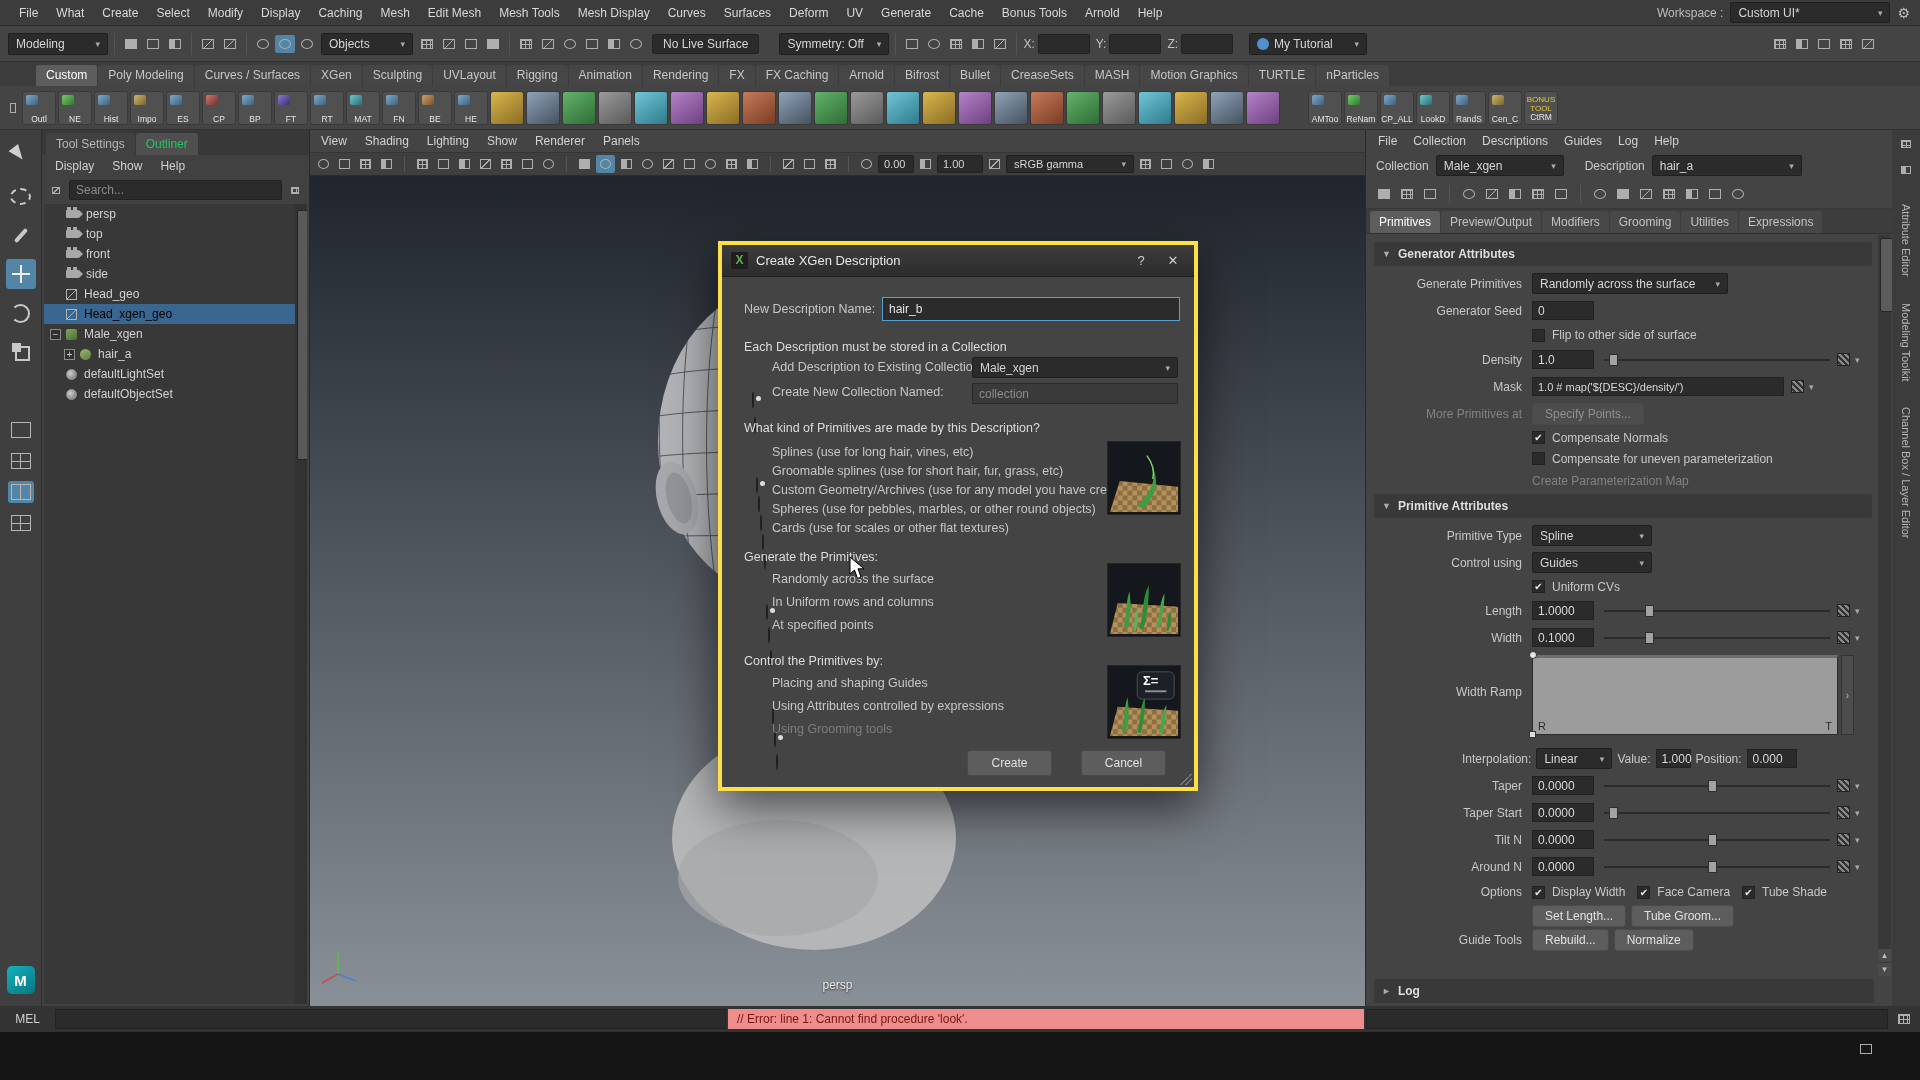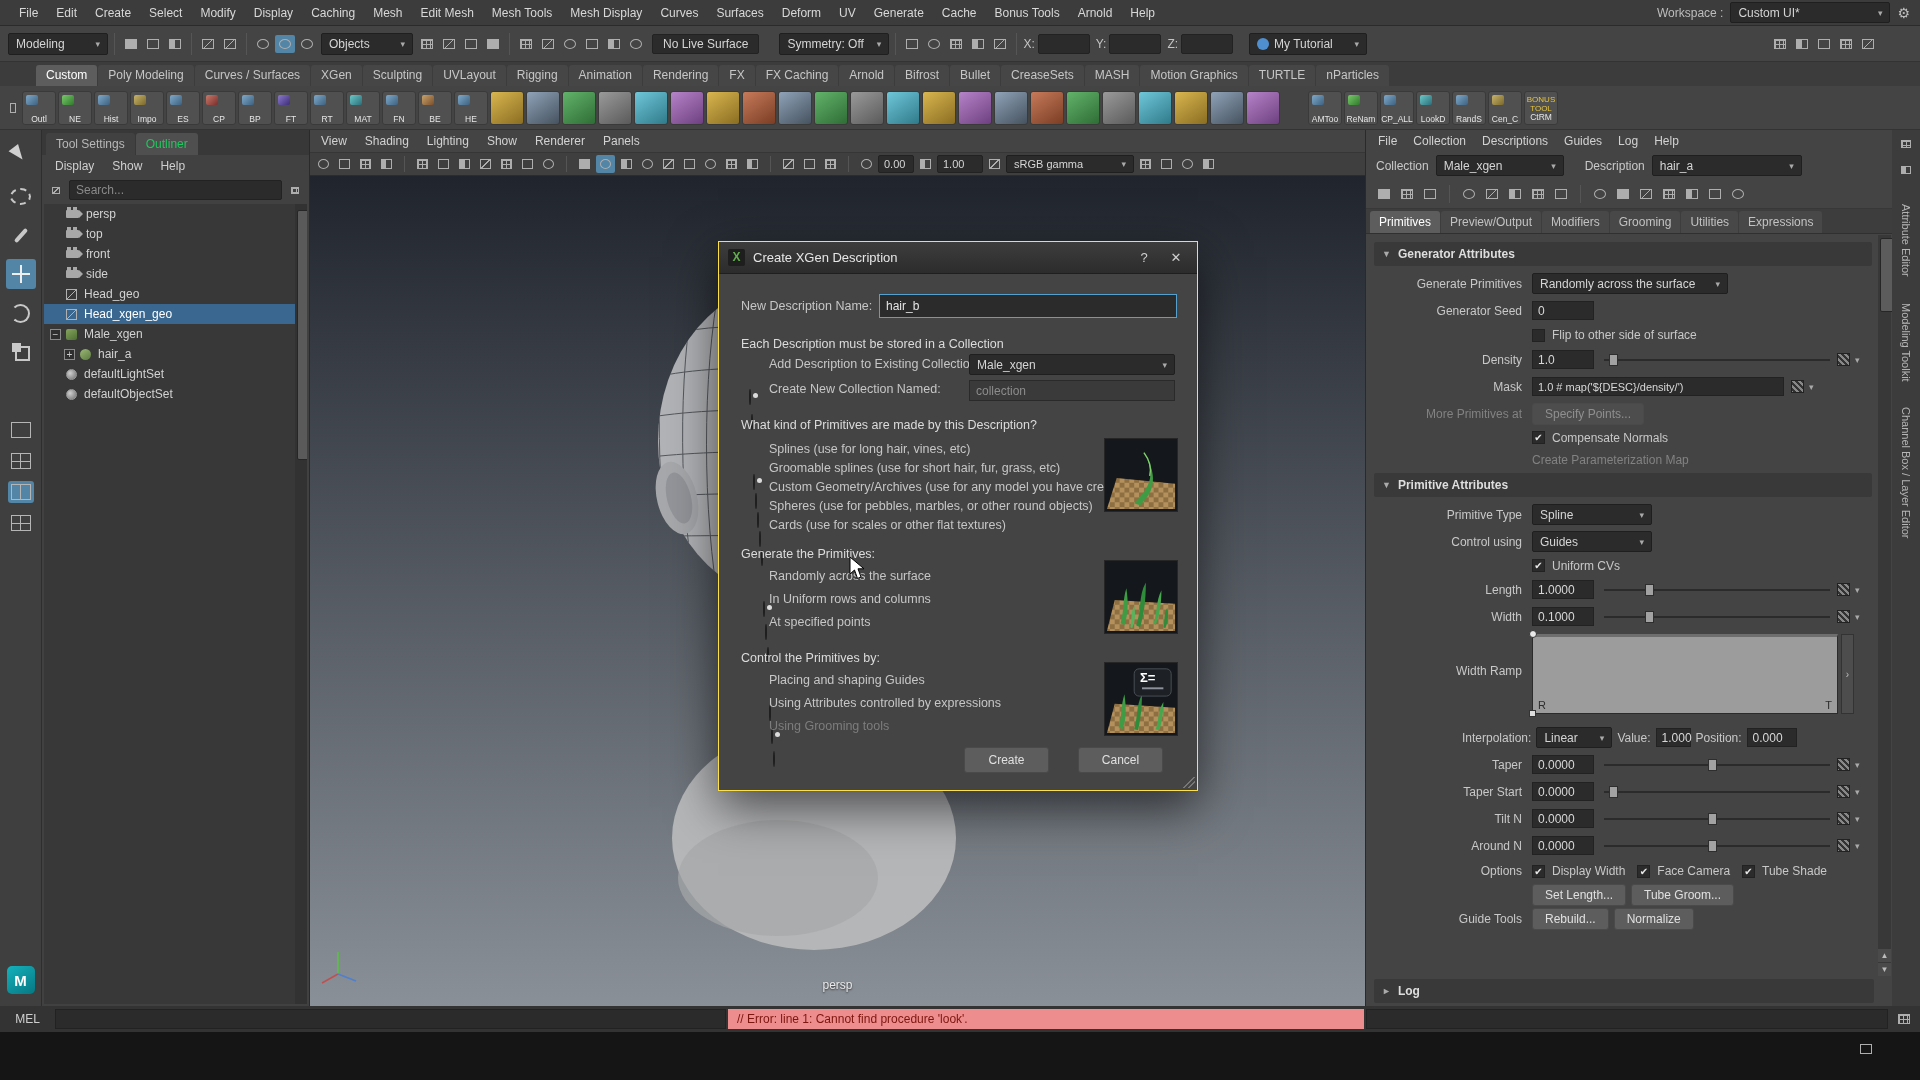--- a/index.html
+++ b/index.html
@@ -69,21 +69,21 @@
 #ol-tabs{height:25px;display:flex;background:#383838;align-items:flex-end;padding-left:4px;gap:1px}
 .ol-tab{padding:4px 10px;font-size:12px;color:#b8b8b8;background:#414141;border-radius:3px 3px 0 0}
 .ol-tab.active{background:#4f4f4f;color:#22c55e}
 #ol-menus{height:22px;display:flex;align-items:center;padding-left:4px}
 .ol-menu{padding:0 9px;color:#cfcfcf}
 #ol-search{height:26px;display:flex;align-items:center;padding:0 6px;gap:5px}
 #ol-search input{flex:1;background:#2b2b2b;border:1px solid #222;color:#ccc;height:20px;padding:0 6px;font:inherit;border-radius:2px}
 #ol-search input::placeholder{color:#8a8a8a}
 #ol-tree{flex:1;position:relative;background:#383838;margin:1px 2px 2px 2px;overflow:hidden}
 .tr{height:20px;display:flex;align-items:center;font-size:12px;color:#d2d2d2;padding-left:6px;white-space:nowrap}
-.tr.selected{background:#39678f;color:#ffffff}
+.tr.selected{background:#39678f;color:#000000}
 .tsp{width:14px;flex:none}
 .expander{width:11px;height:11px;border:1px solid #8a8a8a;background:#2f2f2f;color:#ccc;font-size:10px;line-height:9px;text-align:center;margin-right:3px;flex:none}
 .ico-cam{width:13px;height:8px;background:#a8a8a8;border-radius:1px;position:relative;margin:0 7px 0 2px;flex:none}
 .ico-cam::before{content:'';position:absolute;right:-4px;top:0;border-top:4px solid transparent;border-bottom:4px solid transparent;border-left:4px solid #a8a8a8}
 .ico-cam::after{content:'';position:absolute;left:1px;top:-3px;width:4px;height:3px;background:#a8a8a8;box-shadow:6px 0 #a8a8a8}
 .ico-mesh{width:11px;height:11px;border:1px solid #b0b0b0;margin:0 7px 0 2px;flex:none;background:linear-gradient(135deg,transparent 46%,#b0b0b0 46%,#b0b0b0 54%,transparent 54%)}
 .ico-xgen{width:11px;height:11px;margin:0 7px 0 2px;flex:none;border-radius:2px;background:linear-gradient(145deg,#86a65e,#4d6e33)}
 .ico-desc{width:11px;height:11px;margin:0 7px 0 2px;flex:none;border-radius:50%;background:linear-gradient(145deg,#9bb877,#5d7a40)}
 .ico-set{width:11px;height:11px;border-radius:50%;border:1px solid #9a9a9a;margin:0 7px 0 2px;flex:none;background:radial-gradient(circle at 35% 35%,#cfcfcf,#6f6f6f)}
 #ol-scroll{position:absolute;right:0;top:0;bottom:0;width:12px;background:#323232}
@@ -143,21 +143,21 @@
 .rs-tab{writing-mode:vertical-rl;color:#b5b5b5;font-size:11px;white-space:nowrap;margin-top:16px}
 
 #cmdline{position:absolute;left:0;top:1006px;width:1920px;height:26px;background:#333;display:flex;align-items:center}
 #mel-label{width:55px;text-align:center;color:#cfcfcf;flex:none}
 #mel-input{width:671px;height:20px;background:#2b2b2b;border:1px solid #222;margin-right:2px;color:#ddd;font:inherit;padding:0 6px}
 #cmd-error{width:636px;height:20px;background:#ee8d8d;color:#7c1610;display:flex;align-items:center;padding:0 9px;font-size:12px;white-space:nowrap;overflow:hidden;flex:none}
 #cmd-rest{flex:1;height:20px;background:#2b2b2b;border:1px solid #222;margin-left:2px}
 #cmd-icon{margin:0 6px}
 #helpline{position:absolute;left:0;top:1032px;width:1920px;height:48px;background:#151515;display:flex;justify-content:flex-end;padding:8px 44px 0 0}
 
-#dlg{position:absolute;left:718px;top:241px;width:480px;height:550px;background:#444;border:1px solid #fde047;box-shadow:0 16px 46px rgba(0,0,0,.6);z-index:50}
+#dlg{position:absolute;left:718px;top:241px;width:480px;height:550px;background:#444;border:4px solid #fde047;box-shadow:0 16px 46px rgba(0,0,0,.6);z-index:50}
 #dlg-title{height:32px;background:linear-gradient(#3d3d3d,#2c2c2c);display:flex;align-items:center;padding:0 9px;color:#e6e6e6;font-size:13px;border-bottom:1px solid #1f1f1f;gap:8px}
 #dlg-xicon{width:17px;height:17px;border-radius:2px;background:#1e1e1e;position:relative;flex:none}
 #dlg-xicon::after{content:'X';position:absolute;inset:0;color:#5fb04a;font-weight:bold;font-size:12px;text-align:center;line-height:17px}
 .dlg-wbtn{width:24px;height:20px;display:flex;align-items:center;justify-content:center;color:#cfcfcf;font-size:13px}
 .h{color:#dcdcdc;font-size:12.5px;white-space:nowrap}
 .rlabel{color:#c6c6c6;font-size:12.5px;white-space:nowrap}
 .rlabel.dis{color:#7d7d7d}
 .radio{width:13px;height:13px;border-radius:50%;background:#2b2b2b;border:1px solid #1f1f1f;position:relative;flex:none}
 .radio.on::after{content:'';position:absolute;left:3px;top:3px;width:5px;height:5px;border-radius:50%;background:#dcdcdc}
 .radio.dis{background:#3b3b3b}
@@ -167,21 +167,21 @@
 .thumb svg{width:100%;height:100%;display:block}
 .sigma{position:absolute;left:421px;top:428px;color:#fff;font-size:13px;font-weight:bold;z-index:2}
 #dlg-grip{position:absolute;right:2px;bottom:2px;width:12px;height:12px;background:linear-gradient(135deg,transparent 50%,#777 50%,#777 58%,transparent 58%,transparent 70%,#777 70%,#777 78%,transparent 78%)}
 #cursor{position:absolute;left:849px;top:556px;z-index:99}
 </style>
 </head>
 <body>
 
 <div id="menubar">
   <span class="mb-item">File</span>
-  <span class="mb-item">Edit</span>
+  <span class="mb-item">What</span>
   <span class="mb-item">Create</span>
   <span class="mb-item">Select</span>
   <span class="mb-item">Modify</span>
   <span class="mb-item">Display</span>
   <span class="mb-item">Caching</span>
   <span class="mb-item">Mesh</span>
   <span class="mb-item">Edit Mesh</span>
   <span class="mb-item">Mesh Tools</span>
   <span class="mb-item">Mesh Display</span>
   <span class="mb-item">Curves</span>
@@ -669,20 +669,25 @@
     </div>
     <div class="xg-row">
       <div class="xg-label dim">More Primitives at</div>
       <button class="btn dim">Specify Points...</button>
     </div>
     <div class="xg-row" style="height:21px">
       <div class="xg-label"></div>
       <span class="check on"></span>
       <span class="xg-cbl">Compensate Normals</span>
     </div>
+    <div class="xg-row" style="height:21px">
+      <div class="xg-label"></div>
+      <span class="check"></span>
+      <span class="xg-cbl">Compensate for uneven parameterization</span>
+    </div>
     <div class="xg-row" style="height:23px">
       <div class="xg-label"></div>
       <span class="dim">Create Parameterization Map</span>
     </div>
     <div class="xg-sec">
         <span class="sec-arrow">▼</span>
         <span>Primitive Attributes</span>
       </div>
     <div class="xg-row">
       <div class="xg-label">Primitive Type</div>

